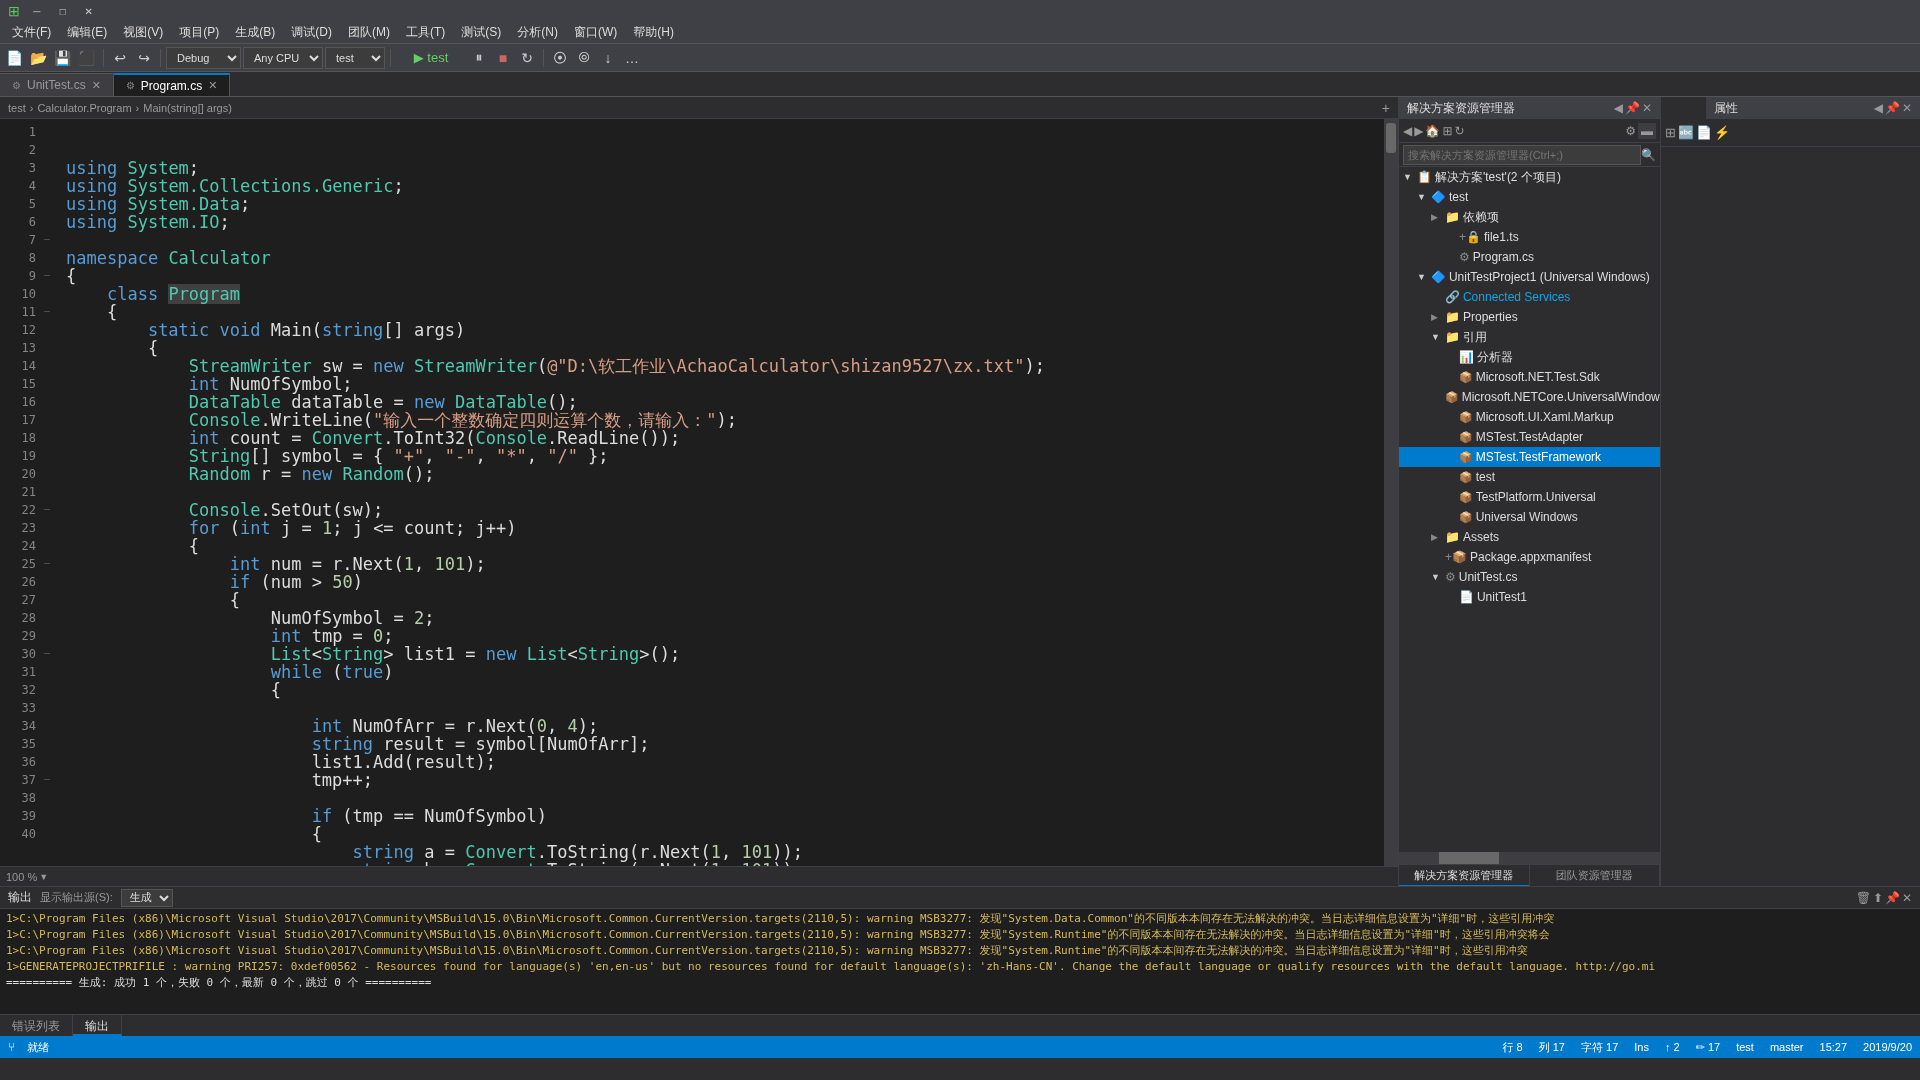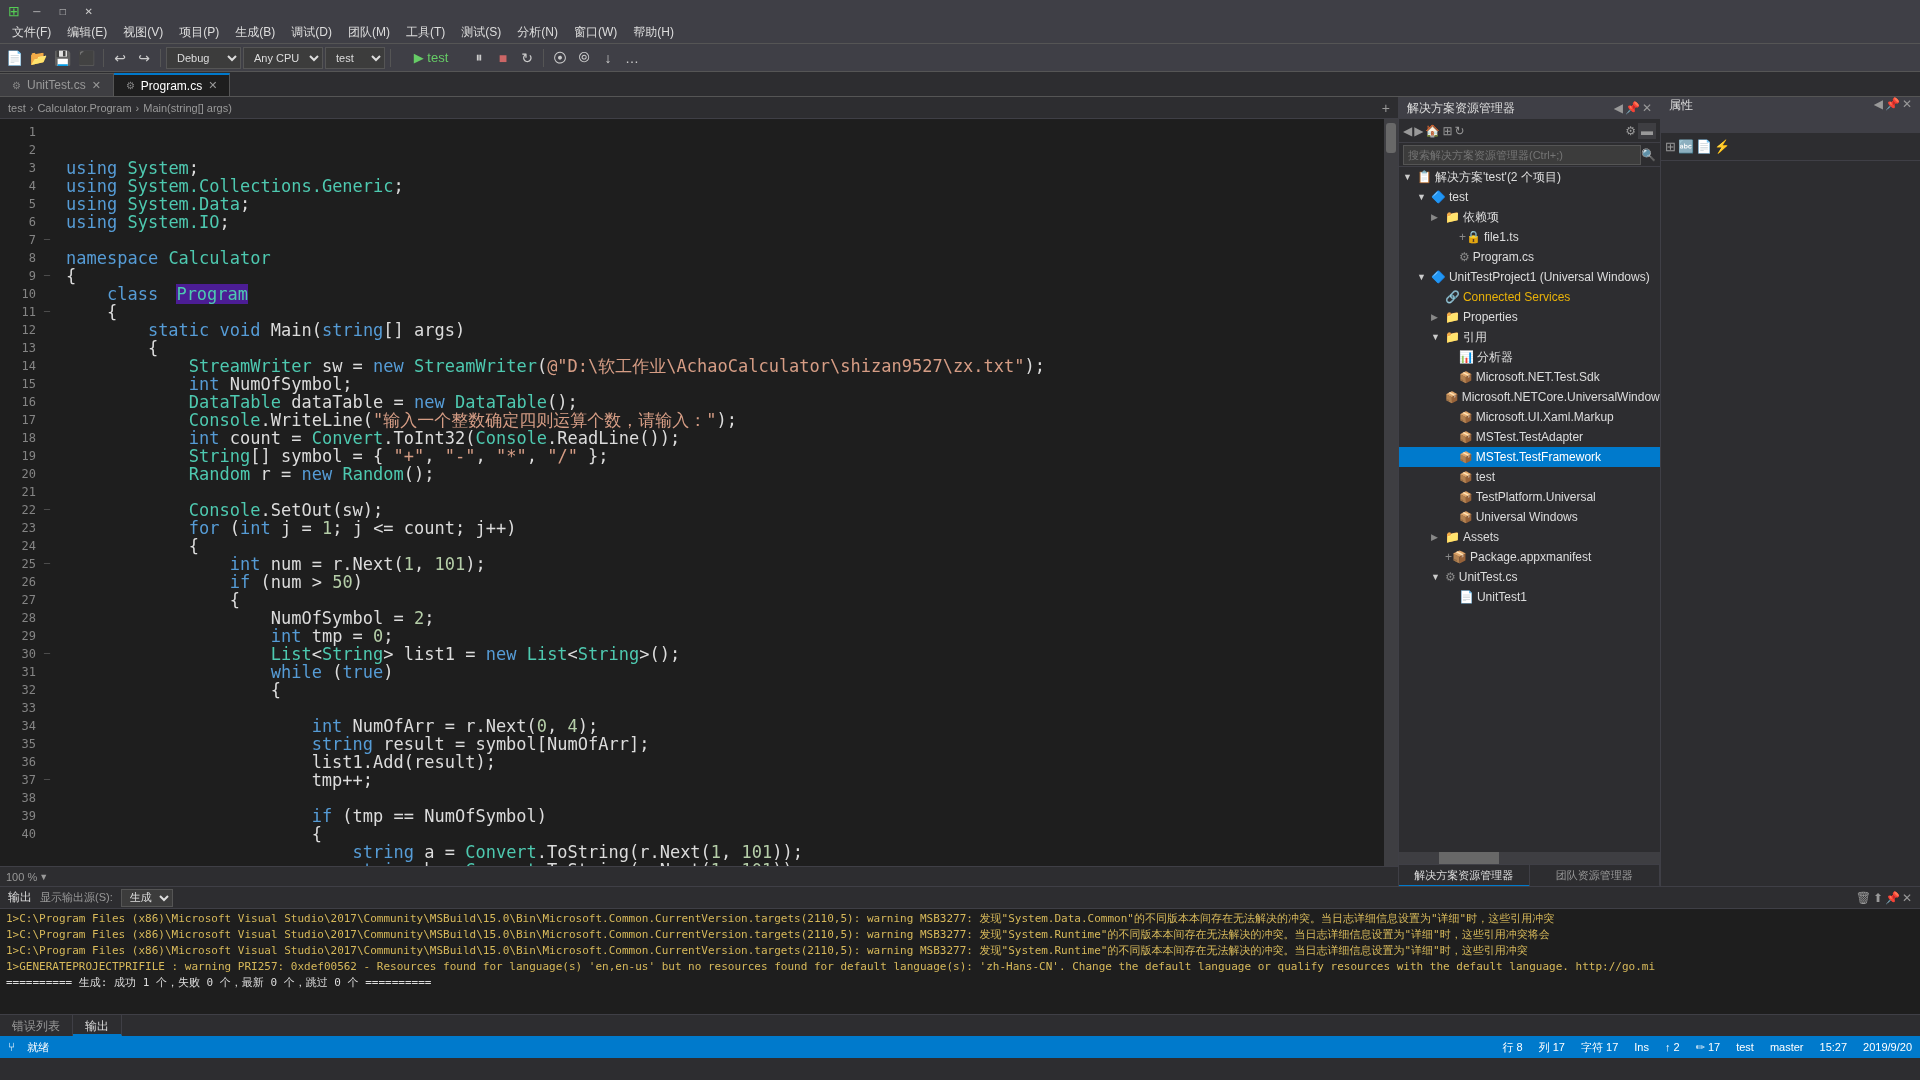--- a/index.html
+++ b/index.html
@@ -223,21 +223,21 @@
       </div>
       <div style="flex:1; padding:4px 8px; overflow:auto; line-height:18px; font-size:17px; color:#dcdcdc; white-space:pre; font-family:'Consolas',monospace;">
 <span></span>
 <span class="kw">using</span> <span class="type">System</span>;
 <span class="kw">using</span> <span class="type">System.Collections.Generic</span>;
 <span class="kw">using</span> <span class="type">System.Data</span>;
 <span class="kw">using</span> <span class="type">System.IO</span>;
 
 <span class="kw">namespace</span> <span class="type">Calculator</span>
 {
-    <span class="kw">class</span> <span class="type" style="background:#4c1d95;margin-left:8px;">Program</span>
+    <span class="kw">class</span> <span class="type" style="background:#404040;">Program</span>
     {
         <span class="kw">static</span> <span class="kw">void</span> Main(<span class="kw">string</span>[] args)
         {
             <span class="type">StreamWriter</span> sw = <span class="kw">new</span> <span class="type">StreamWriter</span>(<span class="str">@"D:\软工作业\AchaoCalculator\shizan9527\zx.txt"</span>);
             <span class="kw">int</span> NumOfSymbol;
             <span class="type">DataTable</span> dataTable = <span class="kw">new</span> <span class="type">DataTable</span>();
             <span class="type">Console</span>.WriteLine(<span class="str">"输入一个整数确定四则运算个数，请输入："</span>);
             <span class="kw">int</span> count = <span class="type">Convert</span>.ToInt32(<span class="type">Console</span>.ReadLine());
             <span class="type">String</span>[] symbol = { <span class="str">"+"</span>, <span class="str">"-"</span>, <span class="str">"*"</span>, <span class="str">"/"</span> };
             <span class="type">Random</span> r = <span class="kw">new</span> <span class="type">Random</span>();
@@ -339,21 +339,21 @@
 
       <div class="tree-item" style="padding-left:18px;">
         <span style="width:14px; font-size:9px; color:#ccc;">▼</span>
         <span style="color:#5090c0; margin-right:3px;">🔷</span>
         <span style="color:#ddd;">UnitTestProject1 (Universal Windows)</span>
       </div>
 
       <div class="tree-item" style="padding-left:32px;">
         <span style="width:14px;"></span>
         <span style="margin-right:3px; color:#888;">🔗</span>
-        <span style="color:#eab308;">Connected Services</span>
+        <span style="color:#0ea5e9;">Connected Services</span>
       </div>
 
       <div class="tree-item" style="padding-left:32px;">
         <span style="width:14px; font-size:9px; color:#888;">▶</span>
         <span style="margin-right:3px;">📁</span>
         <span style="color:#ddd;">Properties</span>
       </div>
 
       <div class="tree-item" style="padding-left:32px;">
         <span style="width:14px; font-size:9px; color:#ccc;">▼</span>
@@ -447,21 +447,21 @@
 
     <div style="height:22px; display:flex; background:#2d2d30; border-top:1px solid #3f3f46;">
       <div class="se-tab active" style="flex:1; height:22px; display:flex; align-items:center; justify-content:center; font-family:'Segoe UI',sans-serif; font-size:11px; color:#ddd; cursor:pointer; border-bottom:2px solid #007acc; border-right:1px solid #3f3f46;">解决方案资源管理器</div>
       <div class="se-tab" style="flex:1; height:22px; display:flex; align-items:center; justify-content:center; font-family:'Segoe UI',sans-serif; font-size:11px; color:#999; cursor:pointer; border-right:1px solid #3f3f46;">团队资源管理器</div>
     </div>
 
   </div>
 
   <div id="properties-pane" style="width:260px; background:#2d2d30; border-left:1px solid #3f3f46; display:flex; flex-direction:column; overflow:hidden;">
 
-    <div style="height:36px; background:#3f3f46; display:flex; align-items:flex-start; padding:0 8px; font-family:'Segoe UI',sans-serif; font-size:12px; color:#ddd;">
+    <div style="height:22px; background:#3f3f46; display:flex; align-items:center; padding:0 8px; font-family:'Segoe UI',sans-serif; font-size:12px; color:#ddd;margin-left:45px;">
       <span>属性</span>
       <div style="margin-left:auto; display:flex; gap:2px;">
         <button style="background:transparent; border:none; color:#999; cursor:pointer; font-size:12px;">◀</button>
         <button style="background:transparent; border:none; color:#999; cursor:pointer; font-size:12px;">📌</button>
         <button style="background:transparent; border:none; color:#999; cursor:pointer; font-size:12px;">✕</button>
       </div>
     </div>
 
     <div style="height:28px; background:#2d2d30; display:flex; align-items:center; padding:0 4px; border-bottom:1px solid #3f3f46; gap:2px;">
       <button style="background:transparent; border:none; color:#999; cursor:pointer; font-size:13px;">⊞</button>

